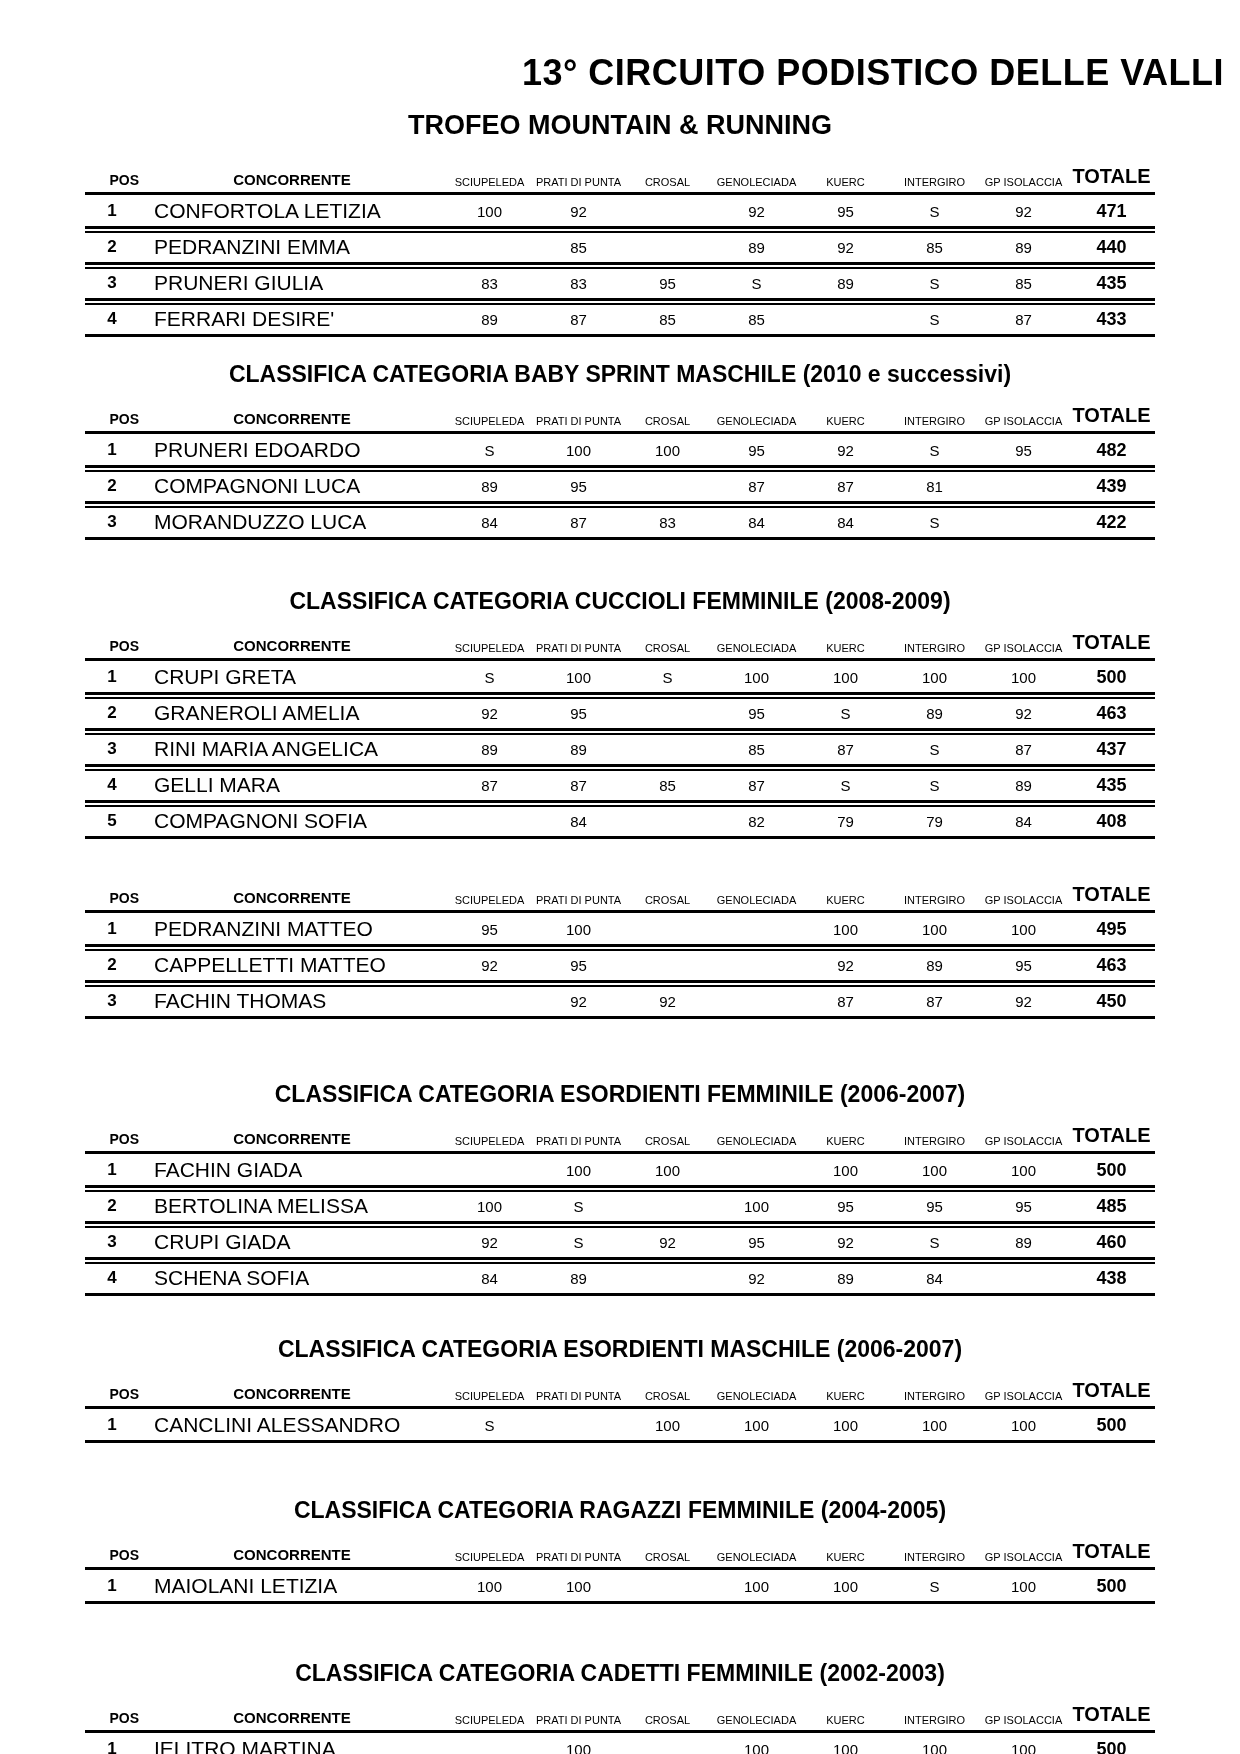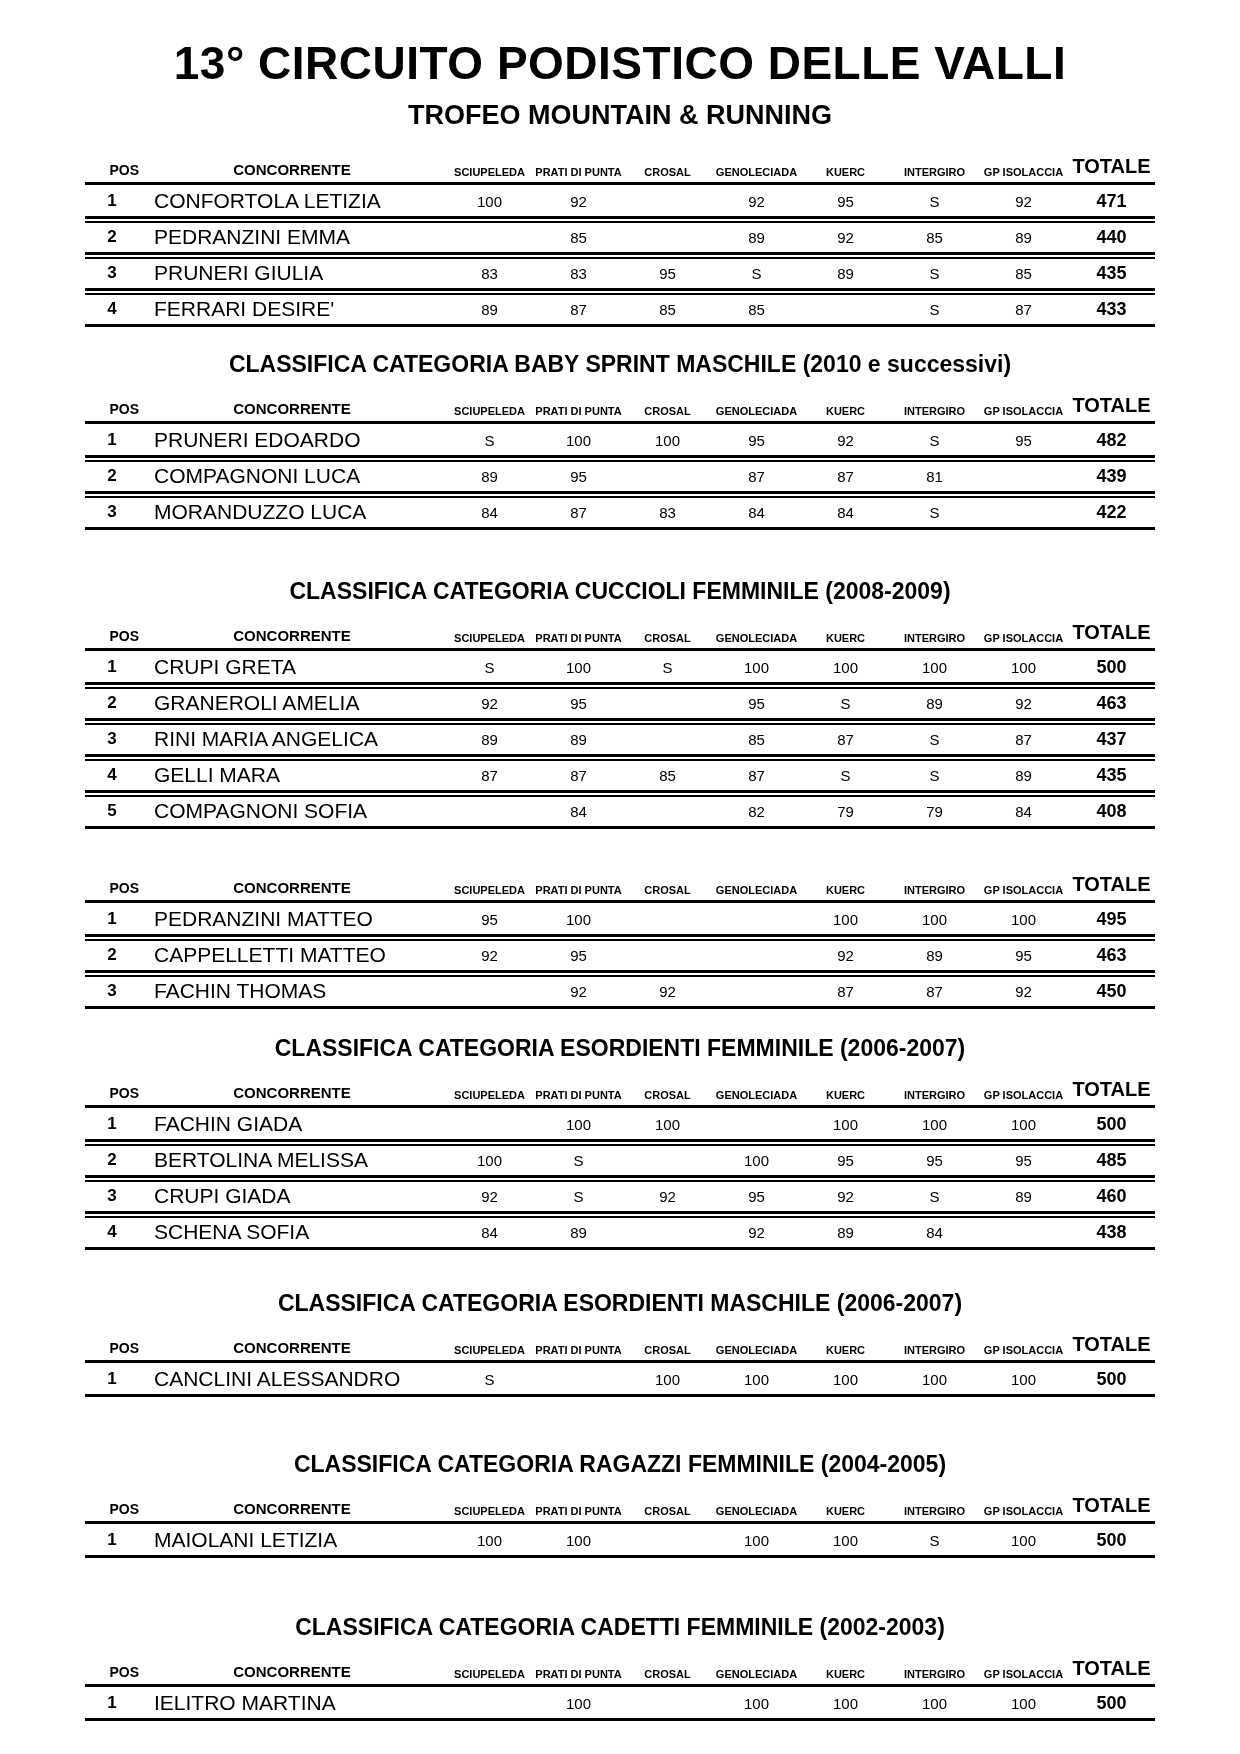--- a/index.html
+++ b/index.html
@@ -10,34 +10,34 @@
     font-family: "Liberation Sans", sans-serif;
   }
   body {
     width: 1240px; height: 1754px;
     overflow: hidden;
     position: relative;
   }
   .page { padding-top: 36px; }
 
   .doc-title {
-    margin: 0; text-align: center;
-    font-size: 46px; font-weight: bold;
+    margin: 16px; text-align: right;
+    font-size: 36px; font-weight: bold;
     letter-spacing: 0.5px;
   }
   .doc-subtitle {
     margin: 10px 0 0 0; text-align: center;
     font-size: 27px; font-weight: bold;
   }
 
   .table-block { margin: 38px 85px 0 85px; }
   .table-block.b1 { margin-top: 20px; }
   .table-block.b2 { margin-top: 22px; }
   .table-block.b3 { margin-top: 46px; }
-  .table-block.b5 { margin-top: 24px; }
+  .table-block.b5 { margin-top: 60px; }
   .table-block.b7 { margin-top: 52px; }
   .table-block.b8 { margin-top: 54px; }
 
   .section-title {
     margin: 0 0 12px 0; text-align: center;
     font-size: 23px; font-weight: bold;
   }
 
   table.results {
     width: 1070px;
@@ -52,21 +52,21 @@
 
   thead th {
     border-bottom: 3px solid #000;
     padding: 2px 0 4px 0;
     vertical-align: bottom;
     white-space: nowrap;
     overflow: visible;
   }
   th.h-pos   { font-size: 14px; font-weight: bold; text-align: right; }
   th.h-name  { font-size: 15px; font-weight: bold; text-align: center; }
-  th.h-race  { font-size: 11px; font-weight: bold; }
+  th.h-race  { font-size: 11px; font-weight: normal; }
   th.h-total { font-size: 20px; font-weight: bold; text-align: center; }
 
   tbody td {
     border-top: 2px solid #000;
     border-bottom: 3px solid #000;
     padding: 2px 0 3px 0;
     white-space: nowrap;
     overflow: hidden;
   }
   tbody tr:first-child td { border-top: none; }

